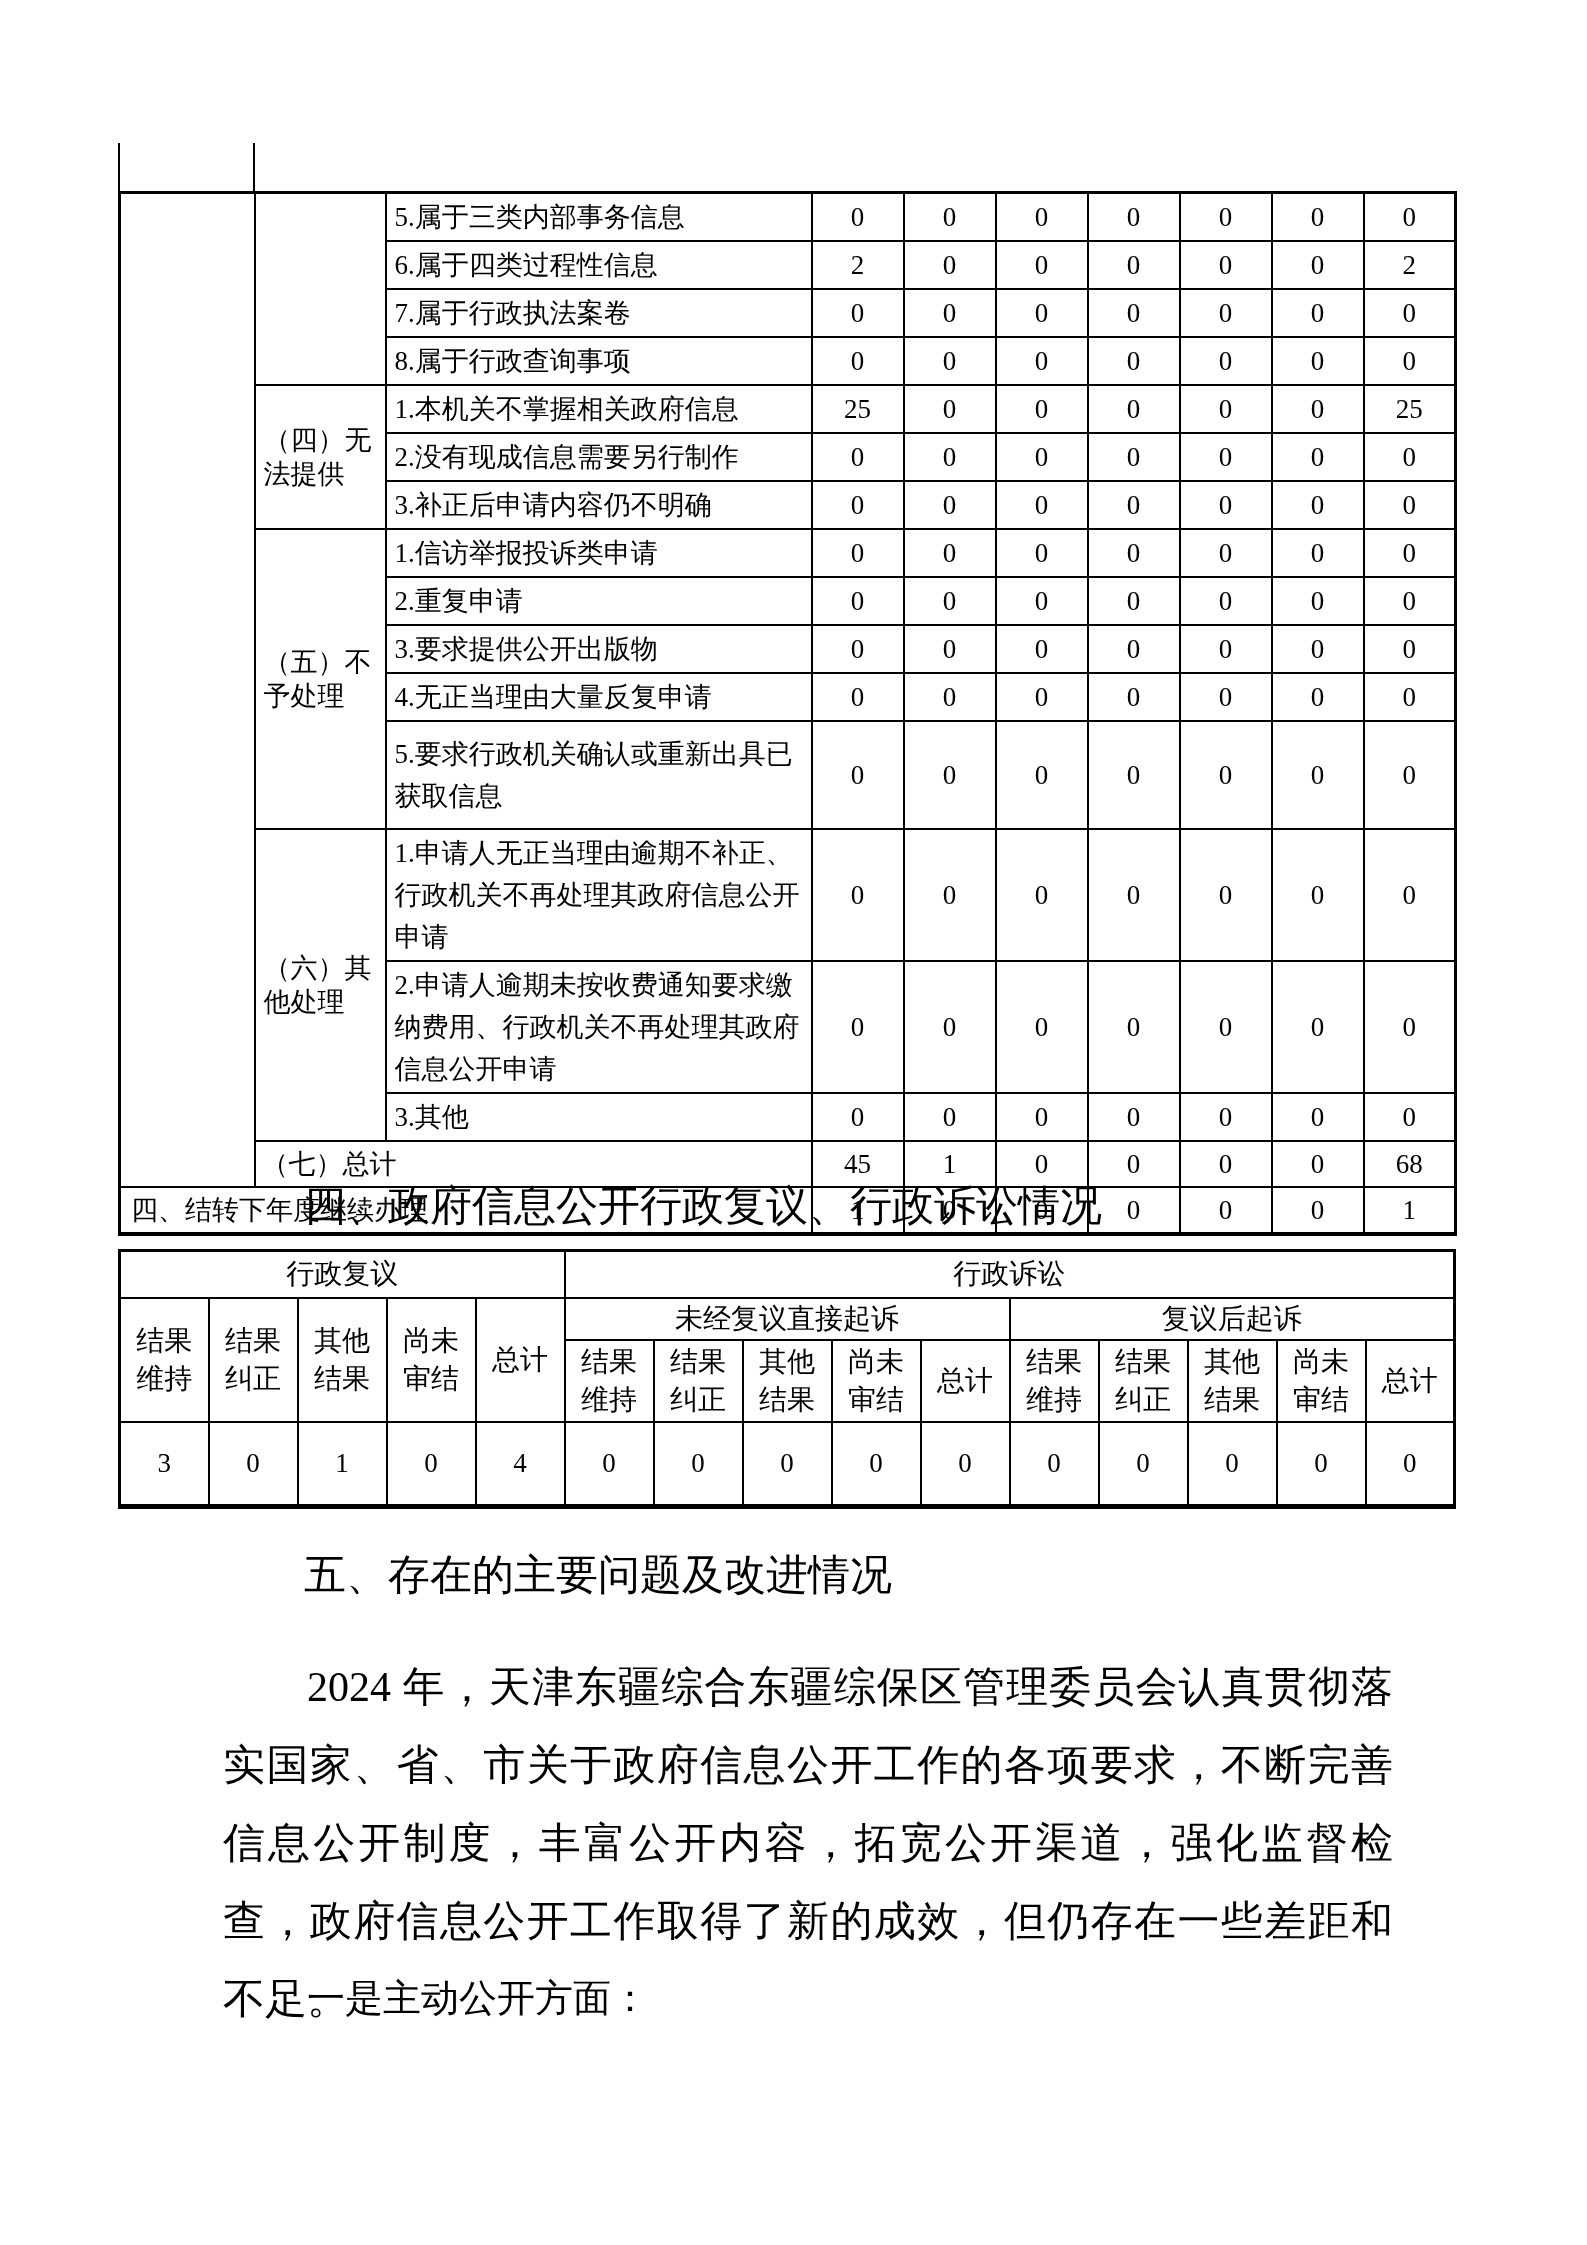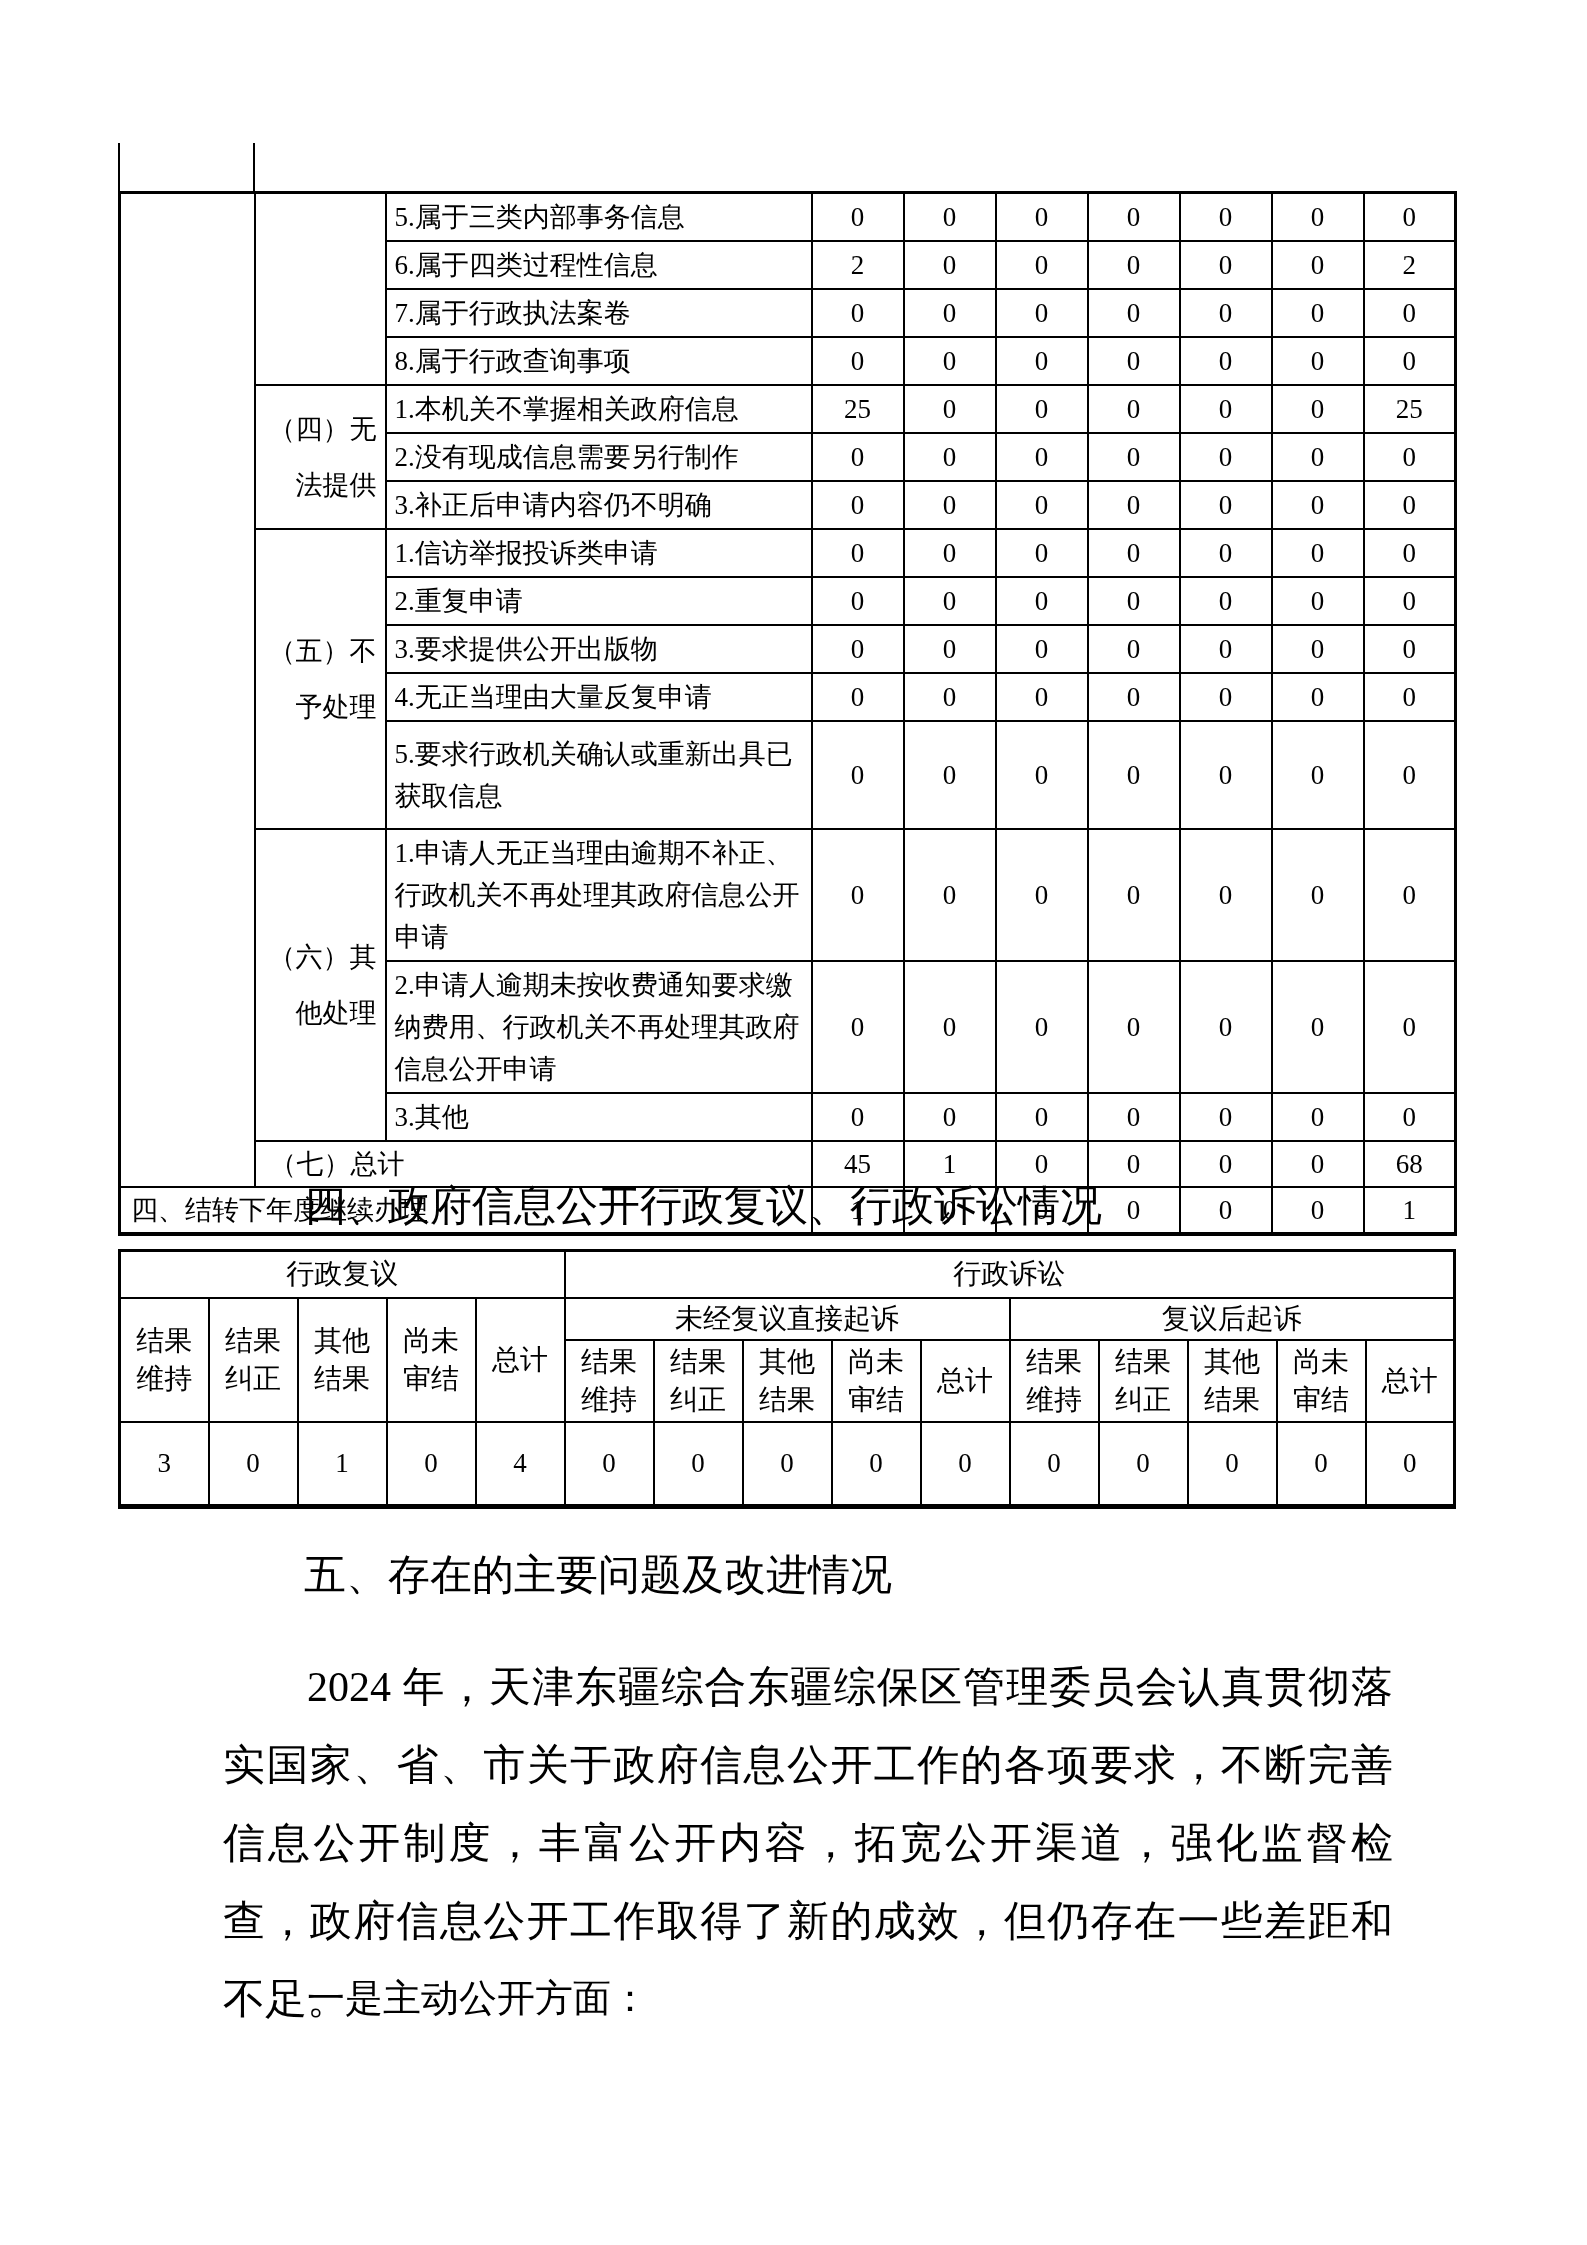--- a/index.html
+++ b/index.html
@@ -13,22 +13,22 @@
   table { border-collapse: collapse; table-layout: fixed; }
   td, th { border: 2px solid #000; vertical-align: middle; font-weight: normal; overflow: hidden; }
 
   
   #t1 {
     position: absolute; left: 118px; top: 191px; width: 1334px;
     border: 3px solid #000; border-bottom-width: 4px;
     font-size: 27px;
   }
   #t1 .item  { text-align: left; padding: 2px 8px;  line-height: 42px; }
-  #t1 .cat   { text-align: right; padding: 2px 8px;  line-height: 56px; }
-  #t1 .total { text-align: left; padding: 2px 14px; line-height: 40px; }
+  #t1 .cat   { text-align: left; padding: 2px 8px;  line-height: 34px; }
+  #t1 .total { text-align: left; padding: 2px 6px; line-height: 40px; }
   #t1 .carry { padding-left: 10px; }
   .n { text-align: center; font-size: 27px; padding: 0 4px; }
 
   
   .stub { position: absolute; top: 143px; height: 48px; width: 2px; background: #000; }
   #stub-a { left: 118px; }
   #stub-b { left: 253px; }
 
   
   .sec-title {

